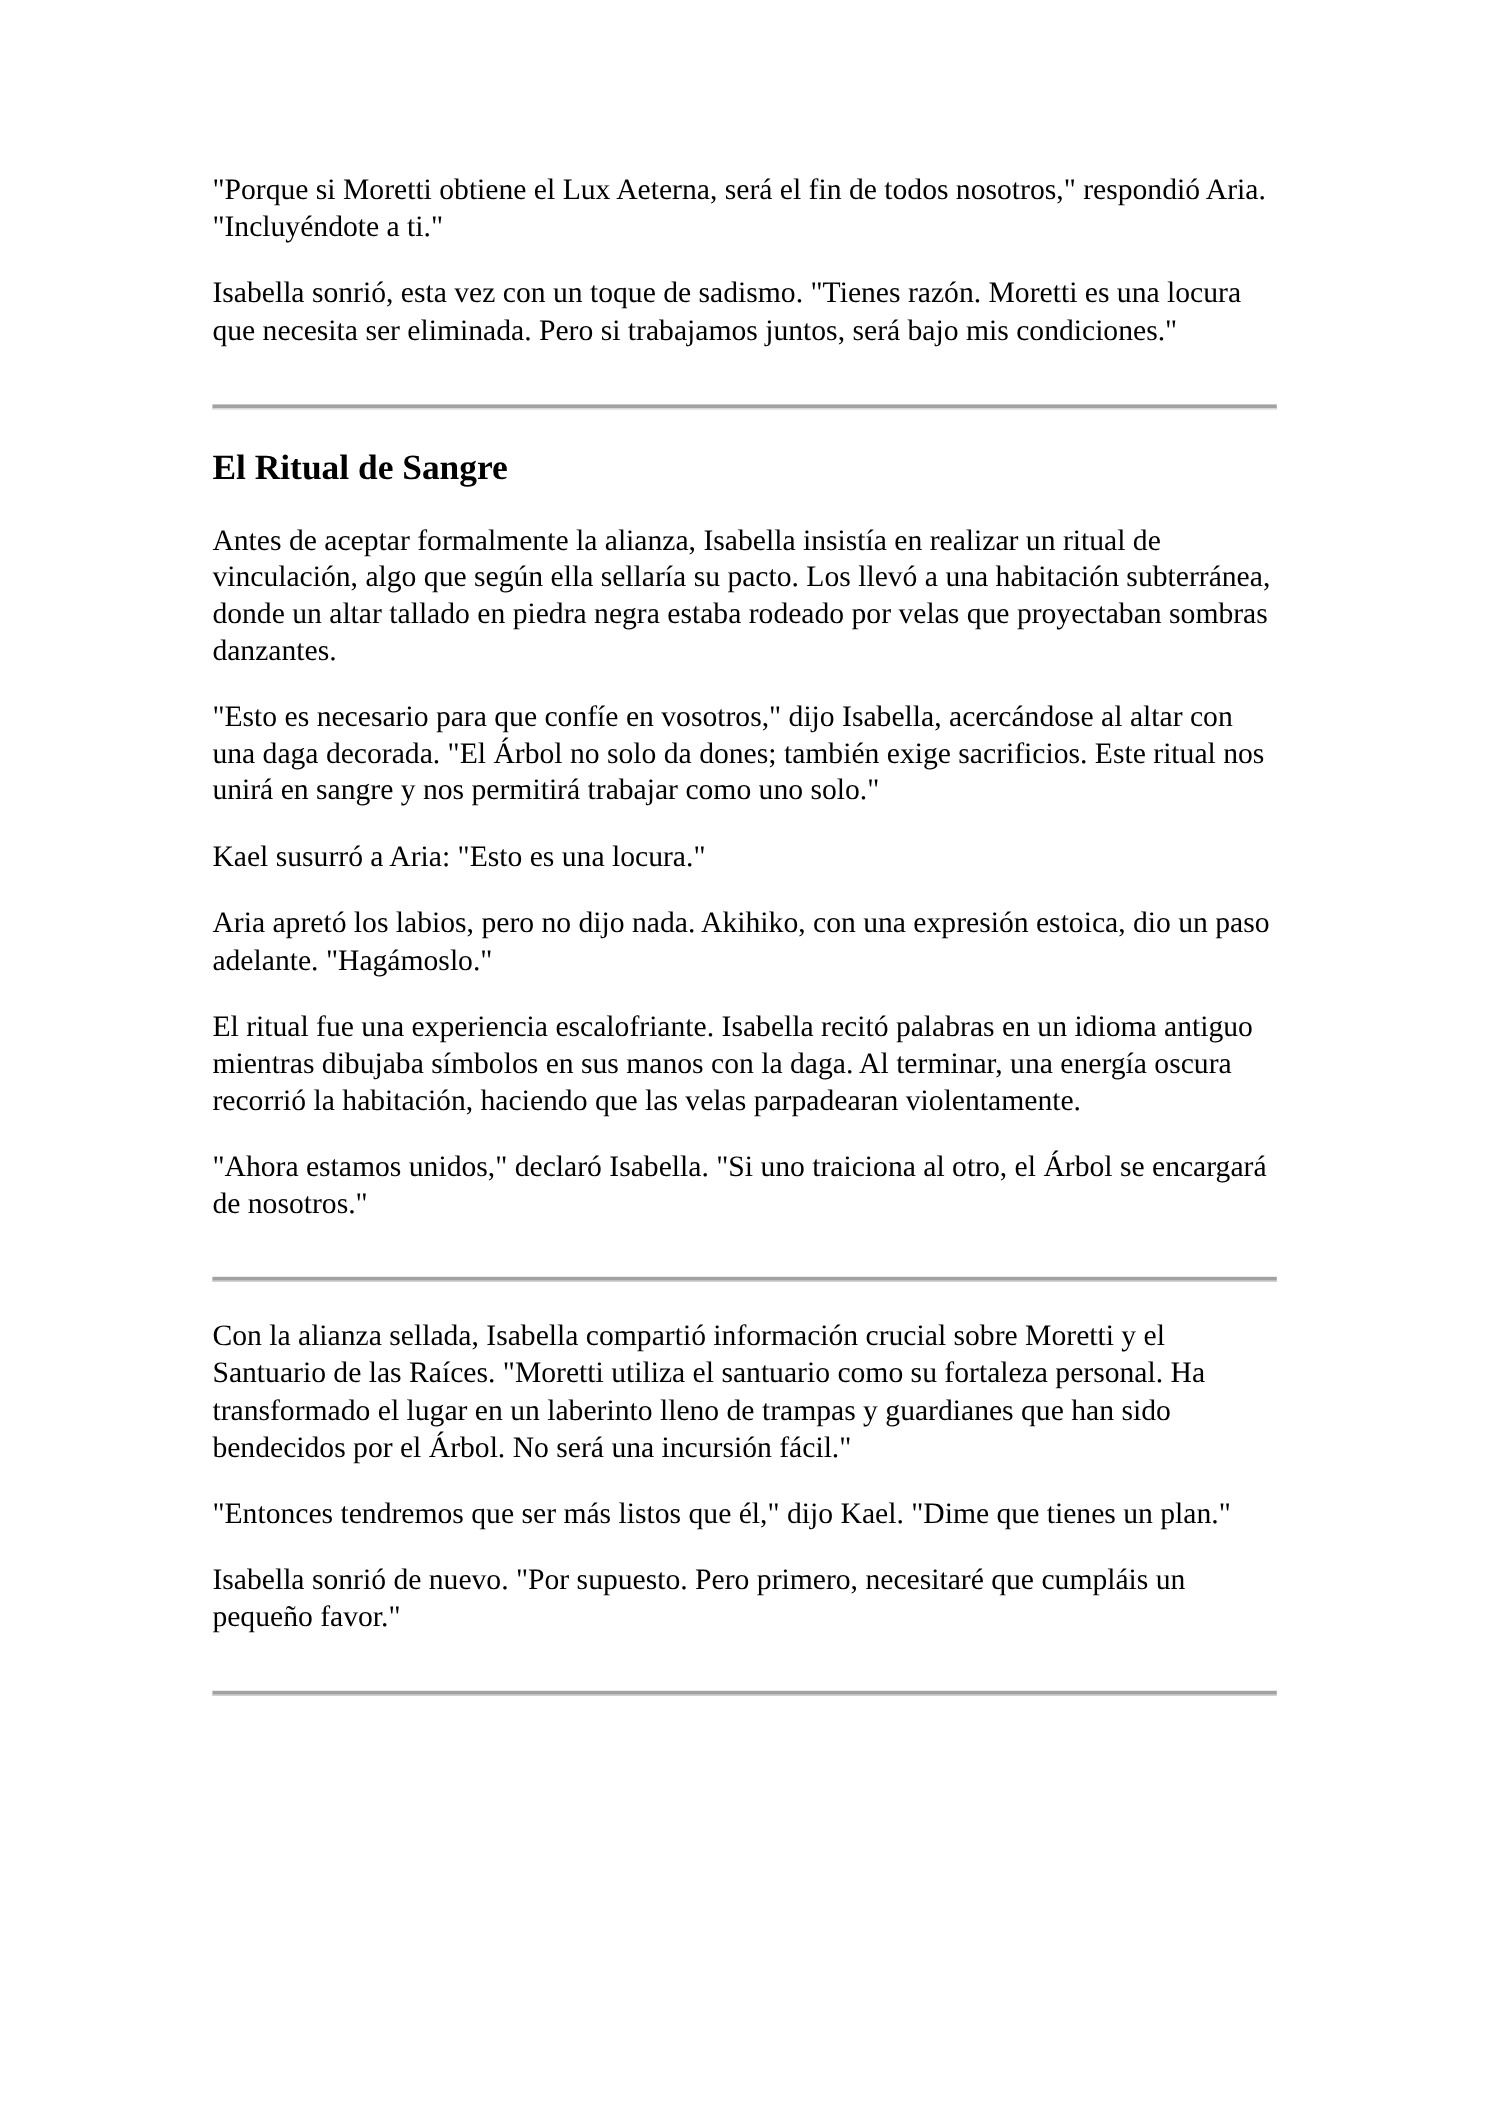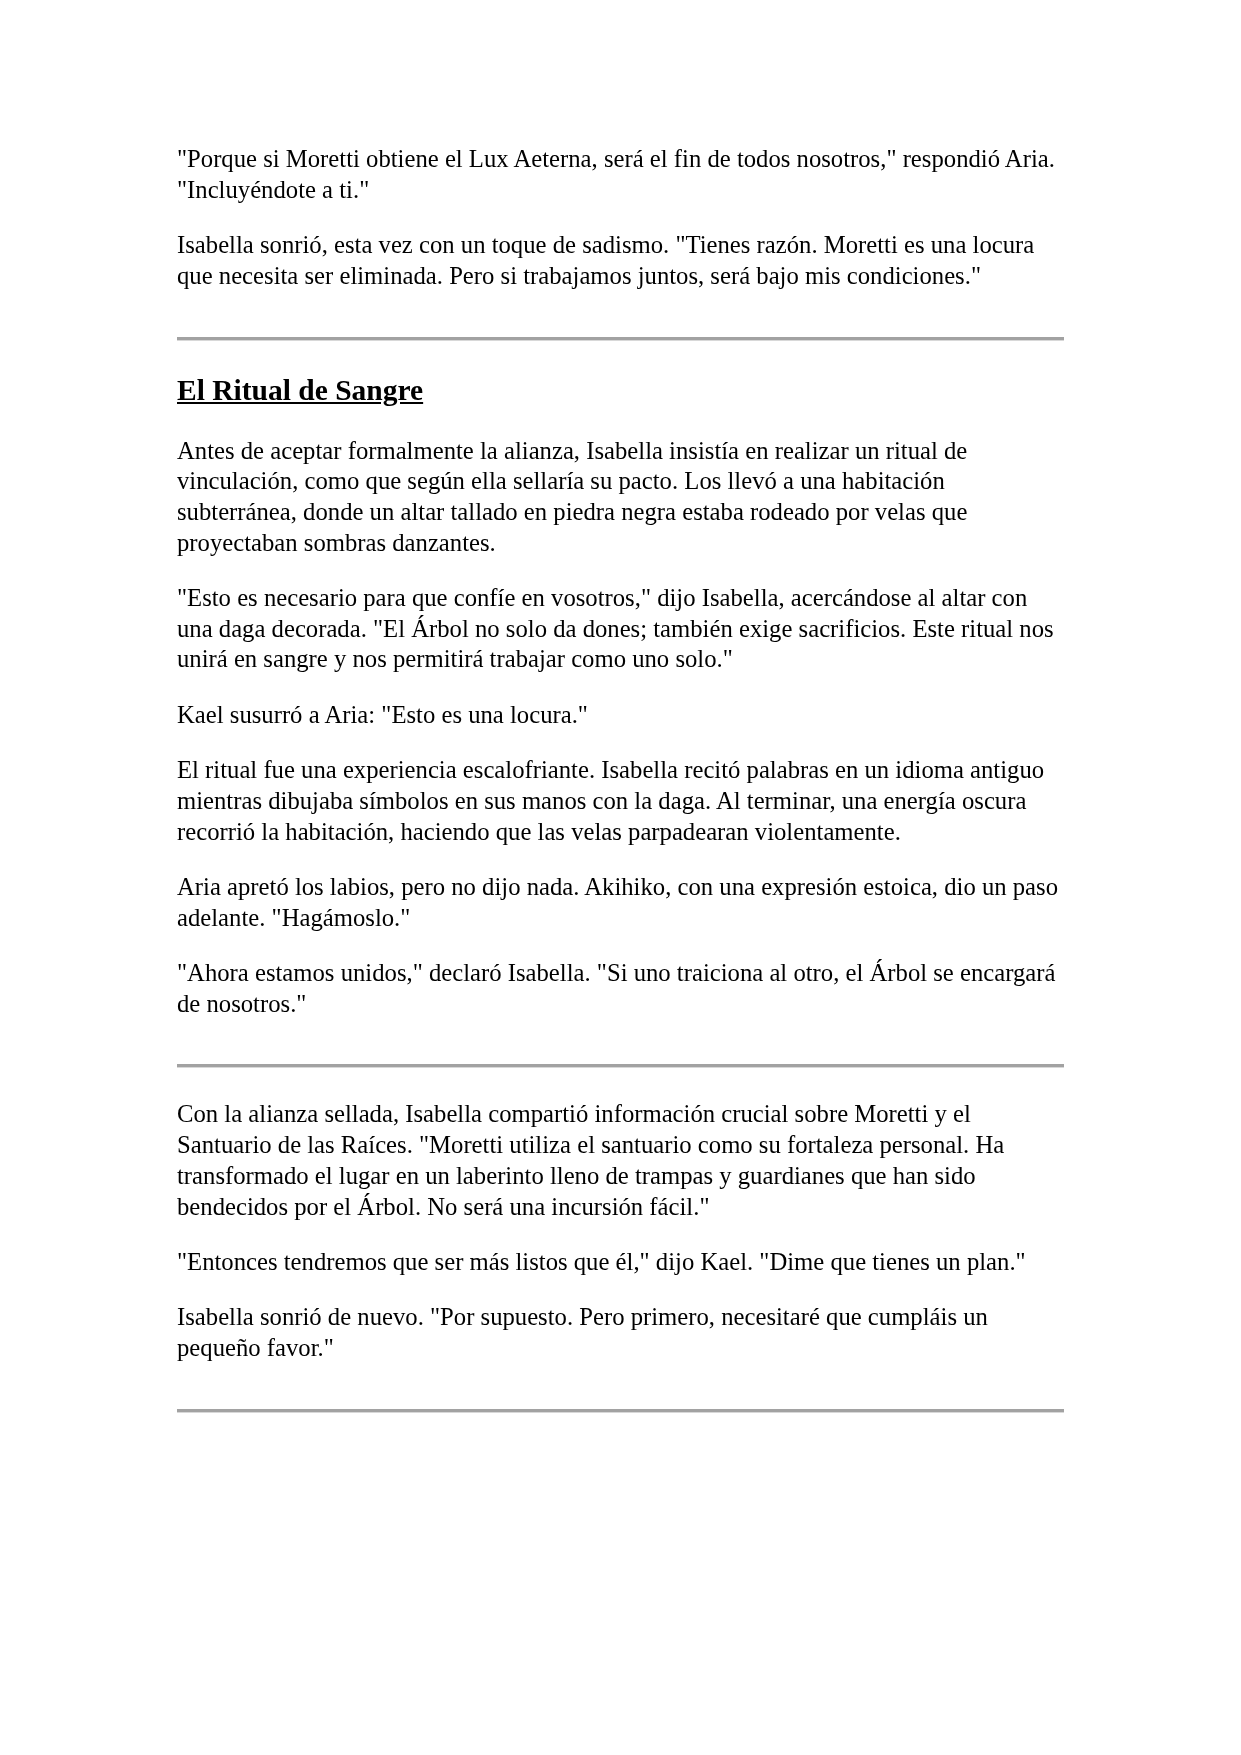--- a/index.html
+++ b/index.html
@@ -25,21 +25,20 @@
     font-size: 24.7px;
     line-height: 30.7px;
     margin: 0 0 24.7px 0;
     text-align: left;
   }
   .page h3 {
     font-size: 29.5px;
     line-height: 36px;
     font-weight: bold;
     margin: 31px 0 28px 0;
-    text-decoration: underline;
   }
   hr.rule {
     border: none;
     height: 3px;
     background: #a2a2a2;
     border-bottom: 1px solid #d8d8d8;
     margin: 45px 0 31px 0;
     width: 100%;
   }
 </style>
@@ -48,25 +47,25 @@
 
 <div class="page">
 
   <p>"Porque si Moretti obtiene el Lux Aeterna, será el fin de todos nosotros," respondió Aria. "Incluyéndote a ti."</p>
   <p>Isabella sonrió, esta vez con un toque de sadismo. "Tienes razón. Moretti es una locura que necesita ser eliminada. Pero si trabajamos juntos, será bajo mis condiciones."</p>
 
   <hr class="rule">
 
   <h3>El Ritual de Sangre</h3>
 
-  <p>Antes de aceptar formalmente la alianza, Isabella insistía en realizar un ritual de vinculación, como que según ella sellaría su pacto. Los llevó a una habitación subterránea, donde un altar tallado en piedra negra estaba rodeado por velas que proyectaban sombras danzantes.</p>
+  <p>Antes de aceptar formalmente la alianza, Isabella insistía en realizar un ritual de vinculación, algo que según ella sellaría su pacto. Los llevó a una habitación subterránea, donde un altar tallado en piedra negra estaba rodeado por velas que proyectaban sombras danzantes.</p>
   <p>"Esto es necesario para que confíe en vosotros," dijo Isabella, acercándose al altar con una daga decorada. "El Árbol no solo da dones; también exige sacrificios. Este ritual nos unirá en sangre y nos permitirá trabajar como uno solo."</p>
   <p>Kael susurró a Aria: "Esto es una locura."</p>
+  <p>Aria apretó los labios, pero no dijo nada. Akihiko, con una expresión estoica, dio un paso adelante. "Hagámoslo."</p>
   <p>El ritual fue una experiencia escalofriante. Isabella recitó palabras en un idioma antiguo mientras dibujaba símbolos en sus manos con la daga. Al terminar, una energía oscura recorrió la habitación, haciendo que las velas parpadearan violentamente.</p>
-  <p>Aria apretó los labios, pero no dijo nada. Akihiko, con una expresión estoica, dio un paso adelante. "Hagámoslo."</p>
   <p>"Ahora estamos unidos," declaró Isabella. "Si uno traiciona al otro, el Árbol se encargará de nosotros."</p>
 
   <hr class="rule">
 
 
   <p>Con la alianza sellada, Isabella compartió información crucial sobre Moretti y el Santuario de las Raíces. "Moretti utiliza el santuario como su fortaleza personal. Ha transformado el lugar en un laberinto lleno de trampas y guardianes que han sido bendecidos por el Árbol. No será una incursión fácil."</p>
   <p>"Entonces tendremos que ser más listos que él," dijo Kael. "Dime que tienes un plan."</p>
   <p>Isabella sonrió de nuevo. "Por supuesto. Pero primero, necesitaré que cumpláis un pequeño favor."</p>
 
   <hr class="rule">

